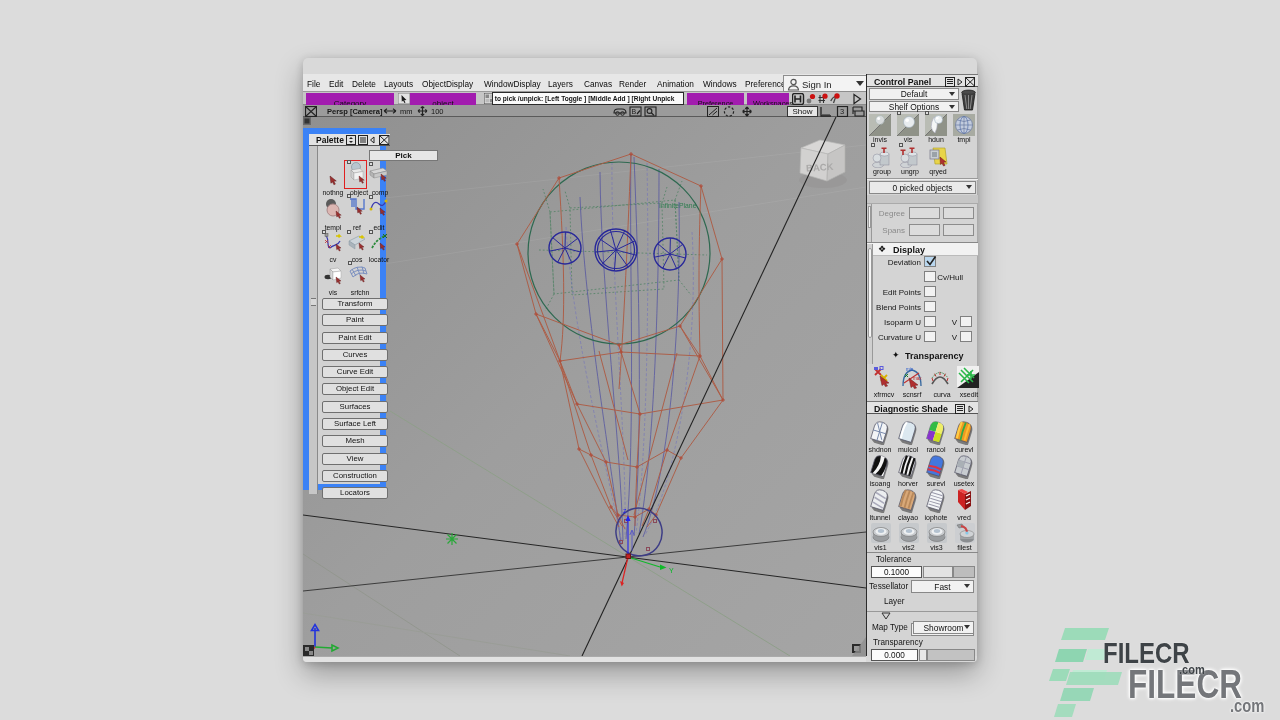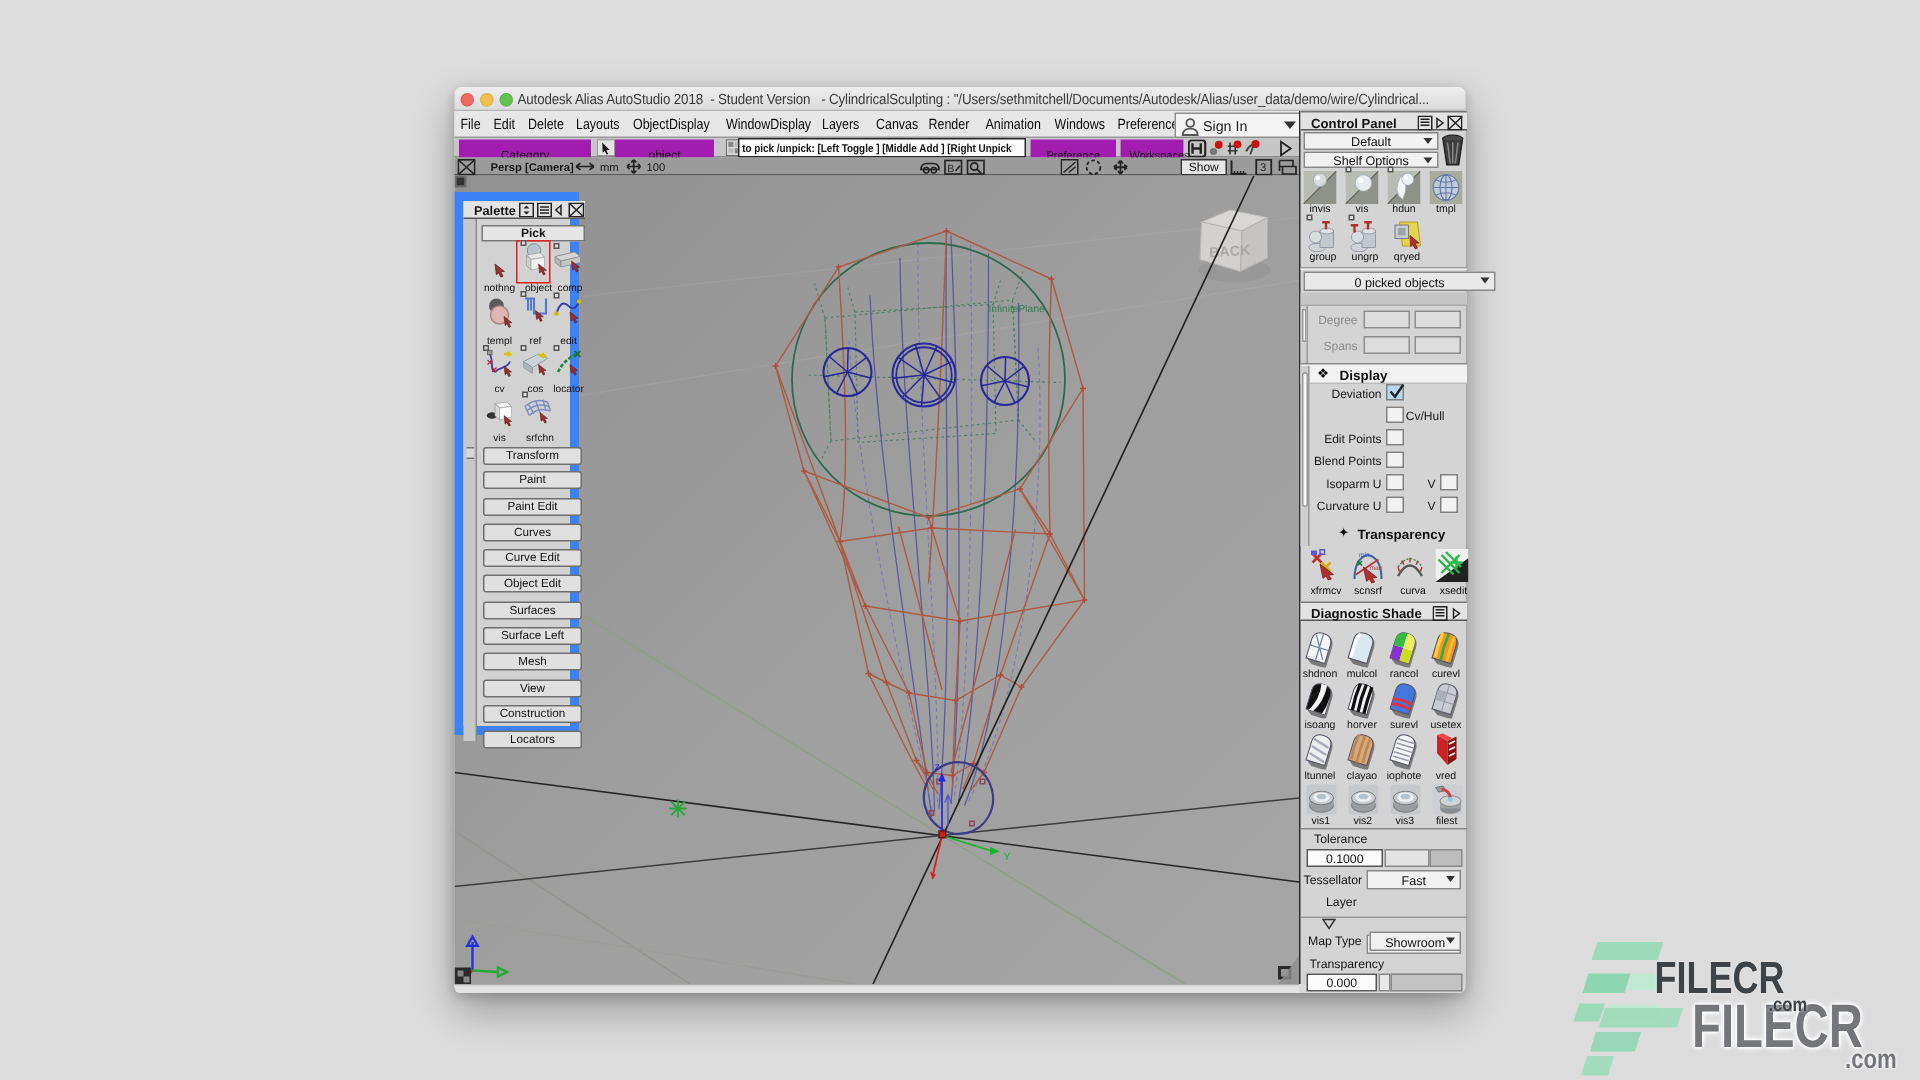--- a/index.html
+++ b/index.html
@@ -49,26 +49,20 @@
 .fld{position:absolute;height:12px;background:#dcdcdc;border:1px solid #8c8c8c;}
 .inp{position:absolute;height:12px;background:#fcfcfc;border:1px solid #555;font-size:8.2px;color:#111;text-align:center;line-height:11px;}
 .slid{position:absolute;height:12px;background:#c9c9c9;border:1px solid #888;}
 .seplab{position:absolute;font-size:8.2px;color:#141414;}
 
 #wm{position:absolute;left:1040px;top:600px;width:240px;height:120px;z-index:50;}
 .wmtext{position:absolute;font-weight:bold;white-space:nowrap;transform-origin:left top;}
 </style></head><body>
 <div id="desktop">
 <div id="win">
-<div id="titlebar">
-<div class="tl" style="left:4px;background:#ee6a5f;box-shadow:inset 0 0 1px rgba(0,0,0,.3);"></div>
-<div class="tl" style="left:17px;background:#f5bf4f;box-shadow:inset 0 0 1px rgba(0,0,0,.3);"></div>
-<div class="tl" style="left:30px;background:#61c354;box-shadow:inset 0 0 1px rgba(0,0,0,.3);"></div>
-<div id="title-text">Autodesk Alias AutoStudio 2018&nbsp; - Student Version&nbsp;&nbsp; - CylindricalSculpting : "/Users/sethmitchell/Documents/Autodesk/Alias/user_data/demo/wire/Cylindrical...</div>
-</div>
 <div id="menubar">
         <span style="left:4px">File</span>
         <span style="left:26px">Edit</span>
         <span style="left:49px">Delete</span>
         <span style="left:81px">Layouts</span>
         <span style="left:119px">ObjectDisplay</span>
         <span style="left:181px">WindowDisplay</span>
         <span style="left:245px">Layers</span>
         <span style="left:281px">Canvas</span>
         <span style="left:316px">Render</span>
@@ -307,21 +301,21 @@
             <rect x="12.5" y="0.5" width="9" height="9" fill="none" stroke="#222"></rect>
             <path d="M14 3 H20 M14 5 H20 M14 7 H20" stroke="#222"></path>
             <path d="M28 2 L24.5 5 L28 8 Z" fill="none" stroke="#222"></path>
             <rect x="33.5" y="0.5" width="9.5" height="9" fill="none" stroke="#222"></rect>
             <path d="M33.5 0.5 L43 9.5 M43 0.5 L33.5 9.5" stroke="#222"></path>
           </svg>
         </div>
         <div class="pstrip">
           <div class="abs" style="left:2px;top:152px;width:5px;height:8px;border-top:1px solid #777;border-bottom:1px solid #777;background:#d8d8d8"></div>
         </div>
-        <div class="phead" style="top:16px;">Pick</div>
+        <div class="phead" style="top:16px;margin-left:48px;">Pick</div>
         <svg class="abs" style="left:16px;top:36px" width="18" height="18" viewBox="0 0 18 18">
           <g transform="translate(5,6) scale(0.9)">
             <path d="M0 0 L7 5.5 L4.2 5.8 L6 9 L4.4 9.8 L2.8 6.6 L1 8 Z" fill="#9a3030" stroke="#5a1414" stroke-width="0.5"></path>
           </g>
         </svg>
         <svg class="abs" style="left:38px;top:28px" width="20" height="26" viewBox="0 0 20 26">
           <circle cx="9" cy="5" r="4.5" fill="#b9c6cf" stroke="#7b8a94" stroke-width="0.6"></circle>
           <polygon points="4,8 13,6.5 16,9.5 7,11" fill="#e8e8e8" stroke="#999" stroke-width="0.5"></polygon>
           <polygon points="4,8 7,11 7,18 4,15" fill="#cfcfcf" stroke="#999" stroke-width="0.5"></polygon>
           <polygon points="7,11 16,9.5 16,16 7,18" fill="#f2f2f2" stroke="#aaa" stroke-width="0.5"></polygon>
@@ -503,21 +497,21 @@
           <rect x="3" y="4" width="9" height="9" fill="#c9ced2" stroke="#778" stroke-width="0.7"></rect>
           <rect x="5" y="6" width="5" height="5" fill="#9aa2a8"></rect>
           <path d="M13 11 L19 16 L16.4 16.2 L18 19.4 L16.5 20 L15 17 L13.4 18.4 Z" fill="#b03030" stroke="#701818" stroke-width="0.5"></path>
         </svg>
         <div class="ilab" style="left:1px;top:94px;width:28px;">group</div>
         <div class="ilab" style="left:29px;top:94px;width:28px;">ungrp</div>
         <div class="ilab" style="left:57px;top:94px;width:28px;">qryed</div>
         <div class="abs" style="left:4px;top:69px;width:4px;height:4px;border:1px solid #555;background:#ddd;"></div>
         <div class="abs" style="left:32px;top:69px;width:4px;height:4px;border:1px solid #555;background:#ddd;"></div>
         <div class="abs" style="left:0;top:104px;width:111px;height:2px;border-top:1px solid #999;border-bottom:1px solid #eee;"></div>
-        <div class="drop" style="left:2px;top:107px;width:128px;height:13px;line-height:12px;background:#e9e9e9;">0 picked objects<div class="arr"></div></div>
+        <div class="drop" style="left:2px;top:107px;width:107px;height:13px;line-height:12px;background:#e9e9e9;">0 picked objects<div class="arr"></div></div>
         <div class="abs" style="left:0;top:121px;width:111px;height:9px;background:#c6c6c6;border-bottom:1px solid #aaa;"></div>
         <div class="cbrow" style="left:8px;top:135px;width:30px;color:#8a8a8a;">Degree</div>
         <div class="fld" style="left:42px;top:133px;width:31px;"></div>
         <div class="fld" style="left:76px;top:133px;width:31px;"></div>
         <div class="cbrow" style="left:8px;top:152px;width:30px;color:#8a8a8a;">Spans</div>
         <div class="fld" style="left:42px;top:150px;width:31px;"></div>
         <div class="fld" style="left:76px;top:150px;width:31px;"></div>
         <div class="abs" style="left:0;top:130px;width:5px;height:38px;background:#cfcfcf;border-right:1px solid #999;">
           <div class="abs" style="left:0.5px;top:2px;width:3px;height:22px;background:#f4f4f4;border:1px solid #999;"></div>
         </div>

